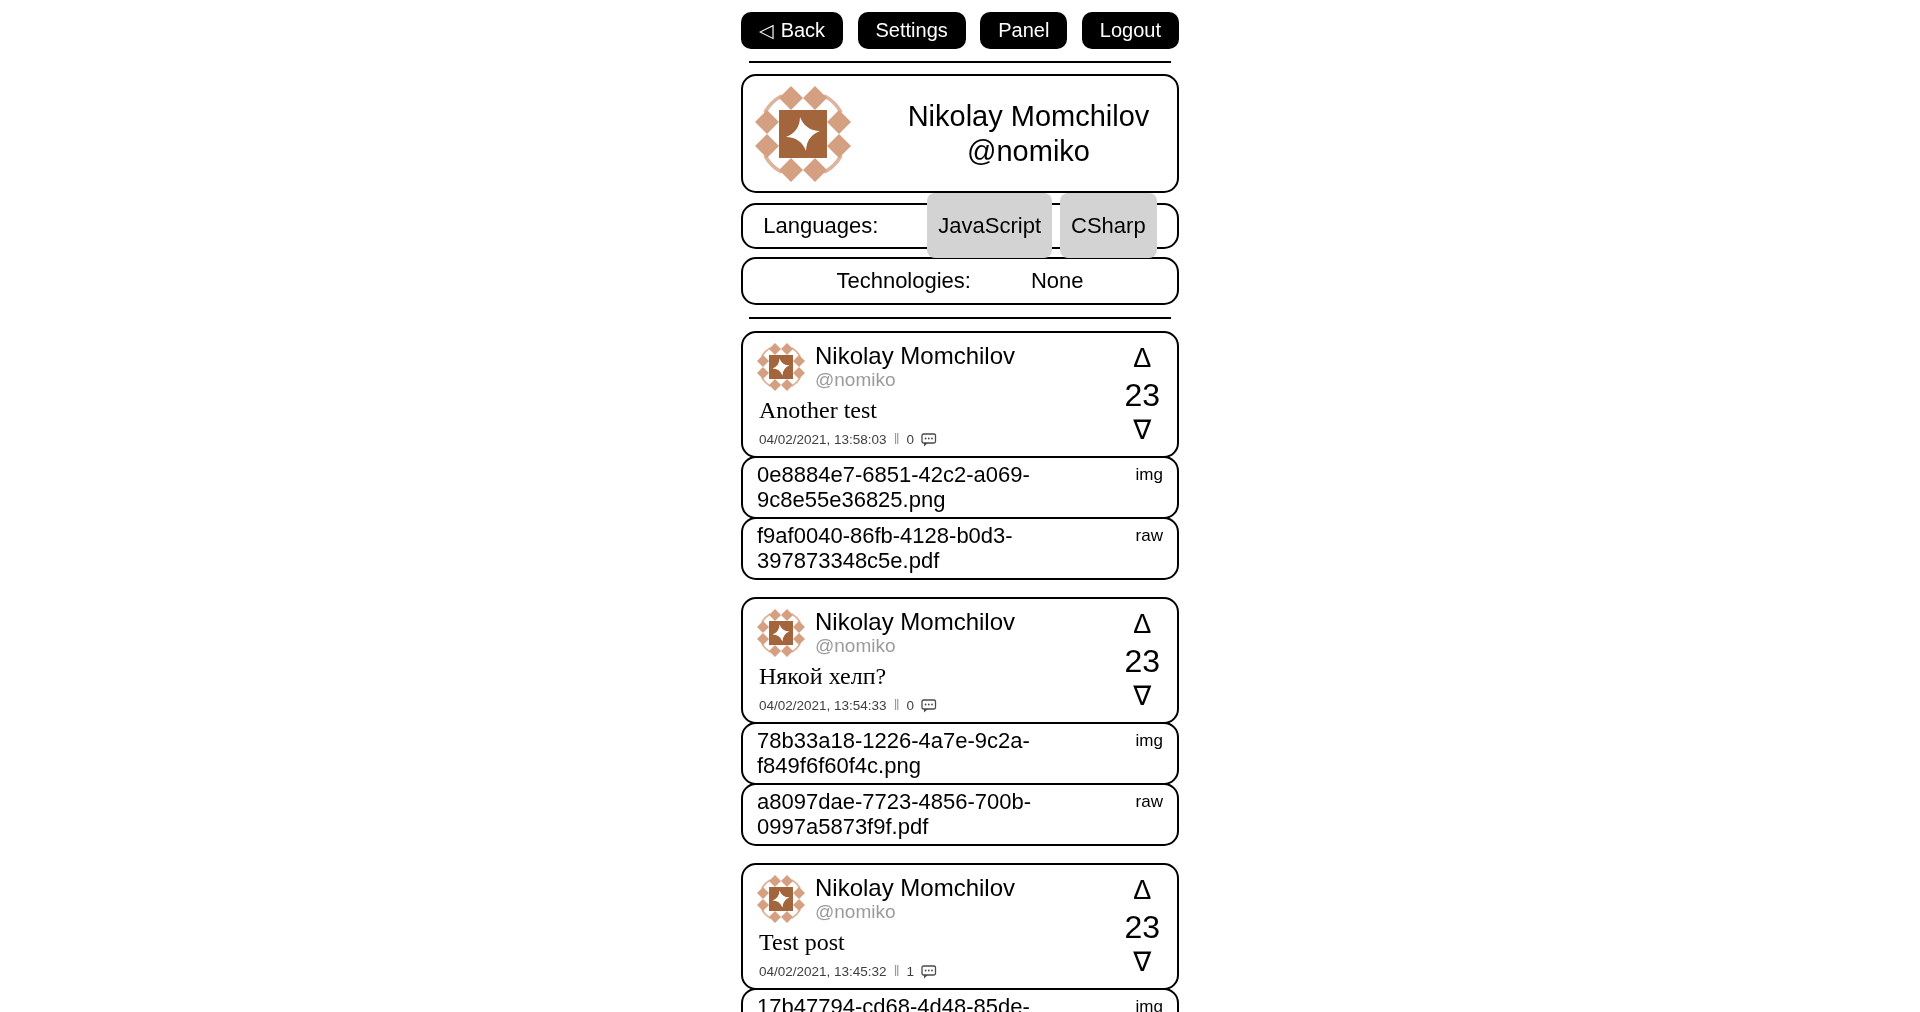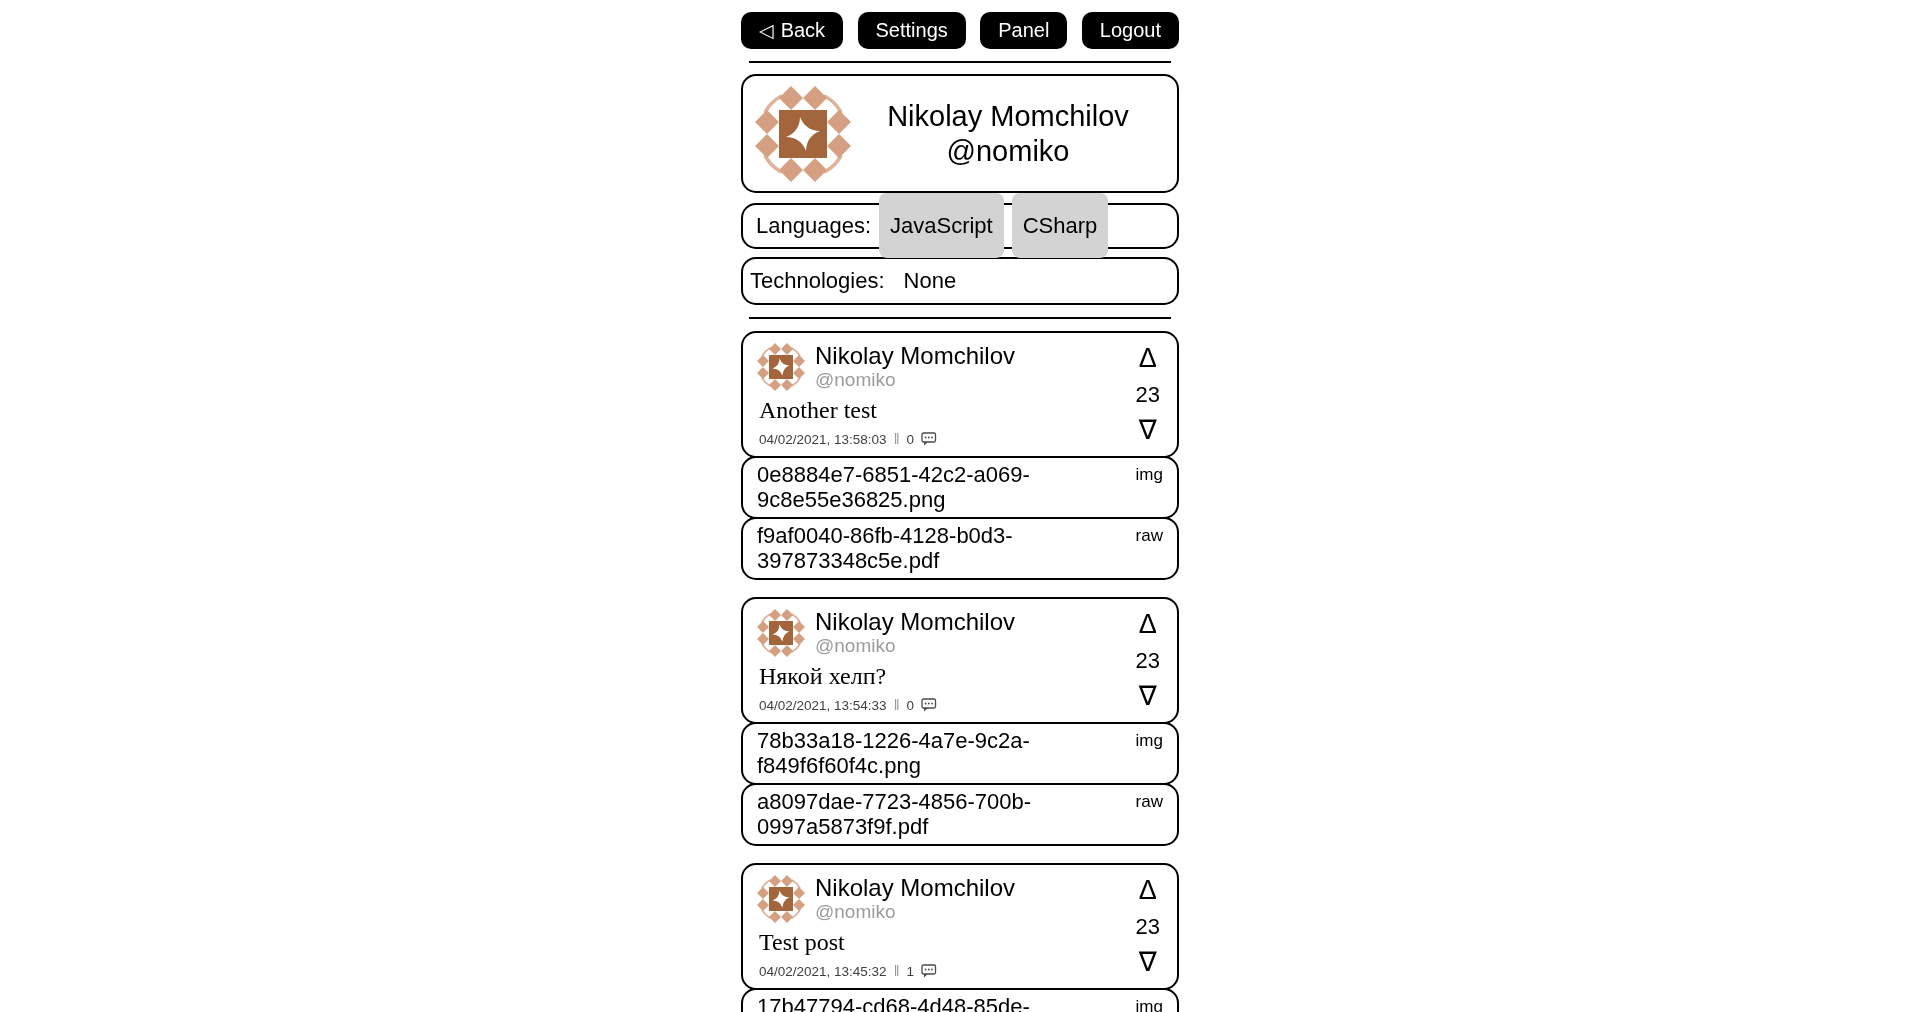--- a/index.html
+++ b/index.html
@@ -14,52 +14,52 @@
 
   
   .nav-row{display:flex; justify-content:space-between; align-items:center;}
   .nav-btn{background:var(--button-bg); color:var(--button-text); border:none;
     border-radius:10px; font-family:inherit; font-size:20px; padding:7px 18px;
     cursor:pointer; white-space:nowrap; display:inline-flex; align-items:center; gap:7px;}
   .nav-btn .tri{font-size:19px; line-height:1;}
 
   .sep-line{border:none; border-top:2px solid var(--card-border); margin:12px 8px 0 8px;}
 
-  .card{border:2px solid var(--card-border); border-radius:15px; background:#fff;}
+  .card{border:2px solid var(--card-border); border-radius:15px; background:#fff;gap:41px;}
 
   
   .profile-card{margin-top:11px; height:119px; display:flex; align-items:center; padding:0 12px 0 12px;}
   .avatar{display:block;}
   .avatar-big{width:96px; height:96px; flex:0 0 96px;}
   .avatar-small{width:48px; height:48px; flex:0 0 48px;}
   .profile-names{flex:1; text-align:center; font-size:29px; line-height:35px;}
 
   
-  .info-card{margin-top:10px; padding:8px 13px; font-size:22px; display:flex; align-items:center;}
+  .info-card{margin-top:10px; padding:8px 13px; font-size:22px; display:flex; align-items:center;justify-content:center;}
   .info-card.tech{margin-top:8px; padding:9px 7px;}
   .info-label{white-space:nowrap;}
   .tag{background:var(--tag-bg); border-radius:8px; padding:20px 11px; margin-left:8px; white-space:nowrap;}
   .info-value{margin-left:19px;}
 
   
   .posts{margin-top:12px;}
   .post{margin-bottom:17px;}
   .post-header{position:relative; padding:9px 14px; border-radius:15px;}
   .author-row{display:flex; align-items:center; gap:10px;}
   .author-name{font-size:24px; line-height:27px;}
   .author-handle{font-size:19px; line-height:22px; color:var(--handle-text);}
   .post-title{font-size:24px; line-height:28px; margin:5px 0 0 2px;font-family:Liberation Serif, serif;}
-  .post-meta{margin-top:7px; margin-left:2px; display:flex; align-items:center; gap:7px;
+  .post-meta{margin-top:7px; margin-left:2px; display:flex; align-items:flex-end; gap:7px;
     font-size:13.5px; color:var(--timestamp-text);}
   .meta-sep{color:#999; font-size:14px;}
   .comment-icon{width:16px; height:14px; display:inline-block;}
   .vote-col{position:absolute; top:12px; bottom:12px; right:17px; display:flex;
     flex-direction:column; align-items:center; justify-content:space-between;}
   .vote-arrow{font-size:27px; line-height:27px; cursor:pointer;}
-  .vote-count{font-size:22px; line-height:26px;}
+  .vote-count{font-size:32px; line-height:26px;}
 
   .attachment{margin-top:-2px; border-radius:15px; padding:4px 14px 5px 14px;
     display:flex; justify-content:space-between; gap:10px;}
   .att-name{font-size:22px; line-height:25px; max-width:310px; overflow-wrap:break-word;}
   .att-type{font-size:17px; line-height:25px; white-space:nowrap;}
 
   .svg-defs{position:absolute; width:0; height:0; overflow:hidden;}
 </style>
 </head>
 <body>

